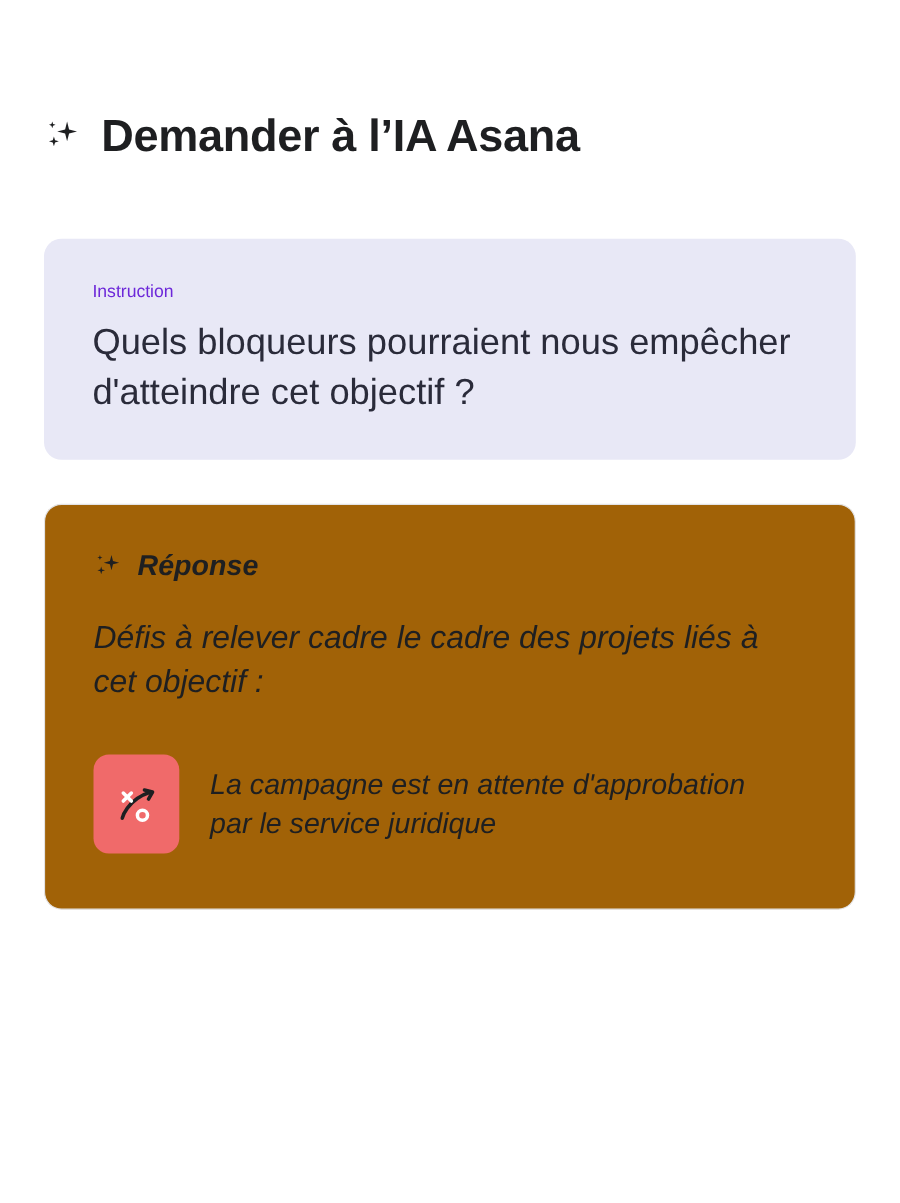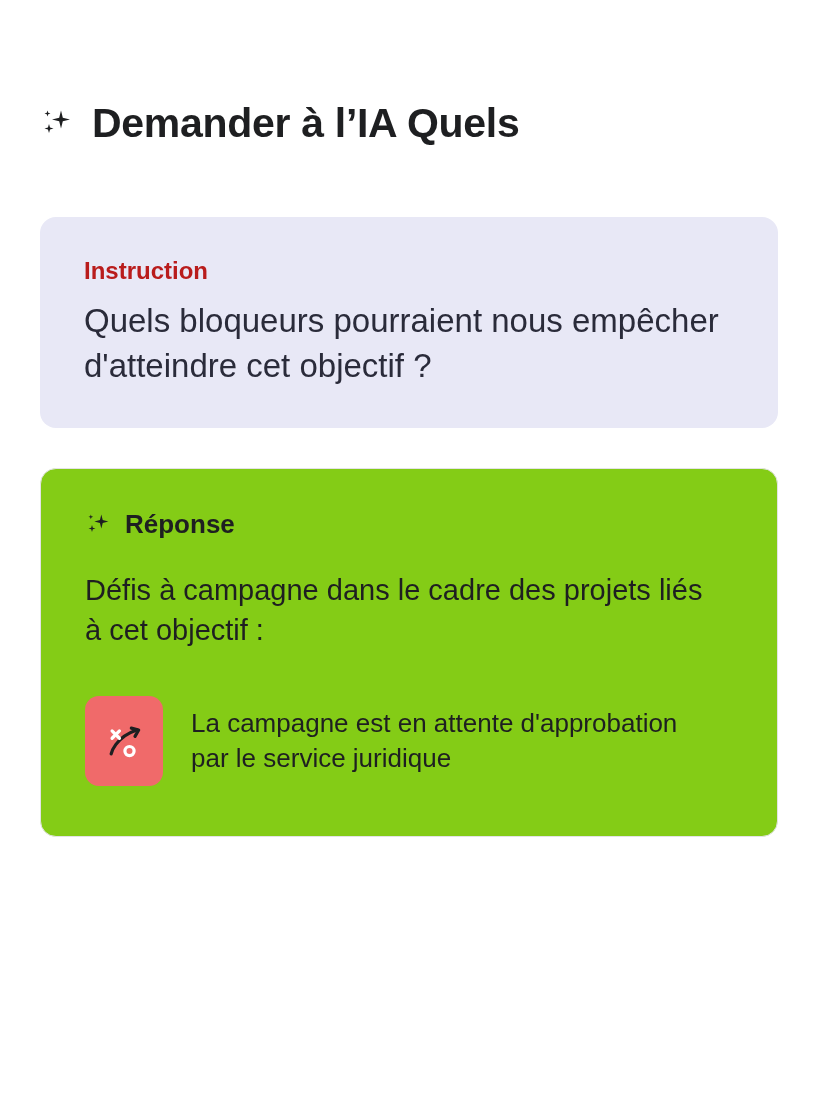--- a/index.html
+++ b/index.html
@@ -35,46 +35,47 @@
   }
 
   .instruction-box {
     background: #e8e8f6;
     border-radius: 16px;
     padding: 40px 44px;
     margin-bottom: 0;
   }
 
   .instruction-label {
-    font-size: 24px;
-    font-weight: 700;
-    color: #b91c1c;
+    font-size: 16px;
+    font-weight: 400;
+    color: #6d28d9;
     margin-bottom: 14px;
   }
 
   .instruction-text {
     font-size: 33px;
     font-weight: 500;
     color: #2a2b3a;
     line-height: 1.35;
   }
 
   .connector {
     width: 2px;
     height: 40px;
     background: transparent;
     margin-left: 88px;
     position: relative;
   }
 
   .response-box {
-    background: #84cc16;
+    background: #a16207;
     border: 1.5px solid #e3e3e5;
     border-radius: 16px;
     padding: 40px 58px 50px 44px;
+    font-style: italic;
   }
 
   .response-header {
     display: flex;
     align-items: center;
     gap: 12px;
     margin-bottom: 30px;
   }
 
   .response-label {
@@ -123,21 +124,21 @@
 <body>
 
 <div class="header">
   <span class="sparkle-icon">
     <svg width="36" height="36" viewBox="0 0 24 24" fill="#1e1f21">
       <path d="M14 3 L15.2 7.8 L20 9 L15.2 10.2 L14 15 L12.8 10.2 L8 9 L12.8 7.8 Z"></path>
       <path d="M6 12 L6.7 14.3 L9 15 L6.7 15.7 L6 18 L5.3 15.7 L3 15 L5.3 14.3 Z"></path>
       <path d="M5 3 L5.5 4.5 L7 5 L5.5 5.5 L5 7 L4.5 5.5 L3 5 L4.5 4.5 Z"></path>
     </svg>
   </span>
-  <h1>Demander à l’IA Quels</h1>
+  <h1>Demander à l’IA Asana</h1>
 </div>
 
 <div class="instruction-box">
   <div class="instruction-label">Instruction</div>
   <div class="instruction-text">Quels bloqueurs pourraient nous empêcher d'atteindre cet objectif ?</div>
 </div>
 
 <div class="connector"></div>
 
 <div class="response-box">
@@ -145,21 +146,21 @@
     <span class="sparkle-icon">
       <svg width="28" height="28" viewBox="0 0 24 24" fill="#1e1f21">
         <path d="M14 3 L15.2 7.8 L20 9 L15.2 10.2 L14 15 L12.8 10.2 L8 9 L12.8 7.8 Z"></path>
         <path d="M6 12 L6.7 14.3 L9 15 L6.7 15.7 L6 18 L5.3 15.7 L3 15 L5.3 14.3 Z"></path>
         <path d="M5 3 L5.5 4.5 L7 5 L5.5 5.5 L5 7 L4.5 5.5 L3 5 L4.5 4.5 Z"></path>
       </svg>
     </span>
     <span class="response-label">Réponse</span>
   </div>
 
-  <div class="response-summary">Défis à campagne dans le cadre des projets liés à cet objectif :</div>
+  <div class="response-summary">Défis à relever cadre le cadre des projets liés à cet objectif :</div>
 
   <div class="challenge-item">
     <div class="challenge-icon-box">
       <svg width="44" height="44" viewBox="0 0 48 48" fill="none">
         <path d="M10 38 C10 38 14 20 38 12" stroke="#1e1f21" stroke-width="3.5" stroke-linecap="round" fill="none"></path>
         <path d="M32 10 L40 12 L36 19" stroke="#1e1f21" stroke-width="3.5" stroke-linecap="round" stroke-linejoin="round" fill="none"></path>
         <line x1="11" y1="13" x2="19" y2="21" stroke="#ffffff" stroke-width="3.5" stroke-linecap="round"></line>
         <line x1="19" y1="13" x2="11" y2="21" stroke="#ffffff" stroke-width="3.5" stroke-linecap="round"></line>
         <circle cx="30" cy="35" r="5" stroke="#ffffff" stroke-width="3.5" fill="none"></circle>
       </svg>

